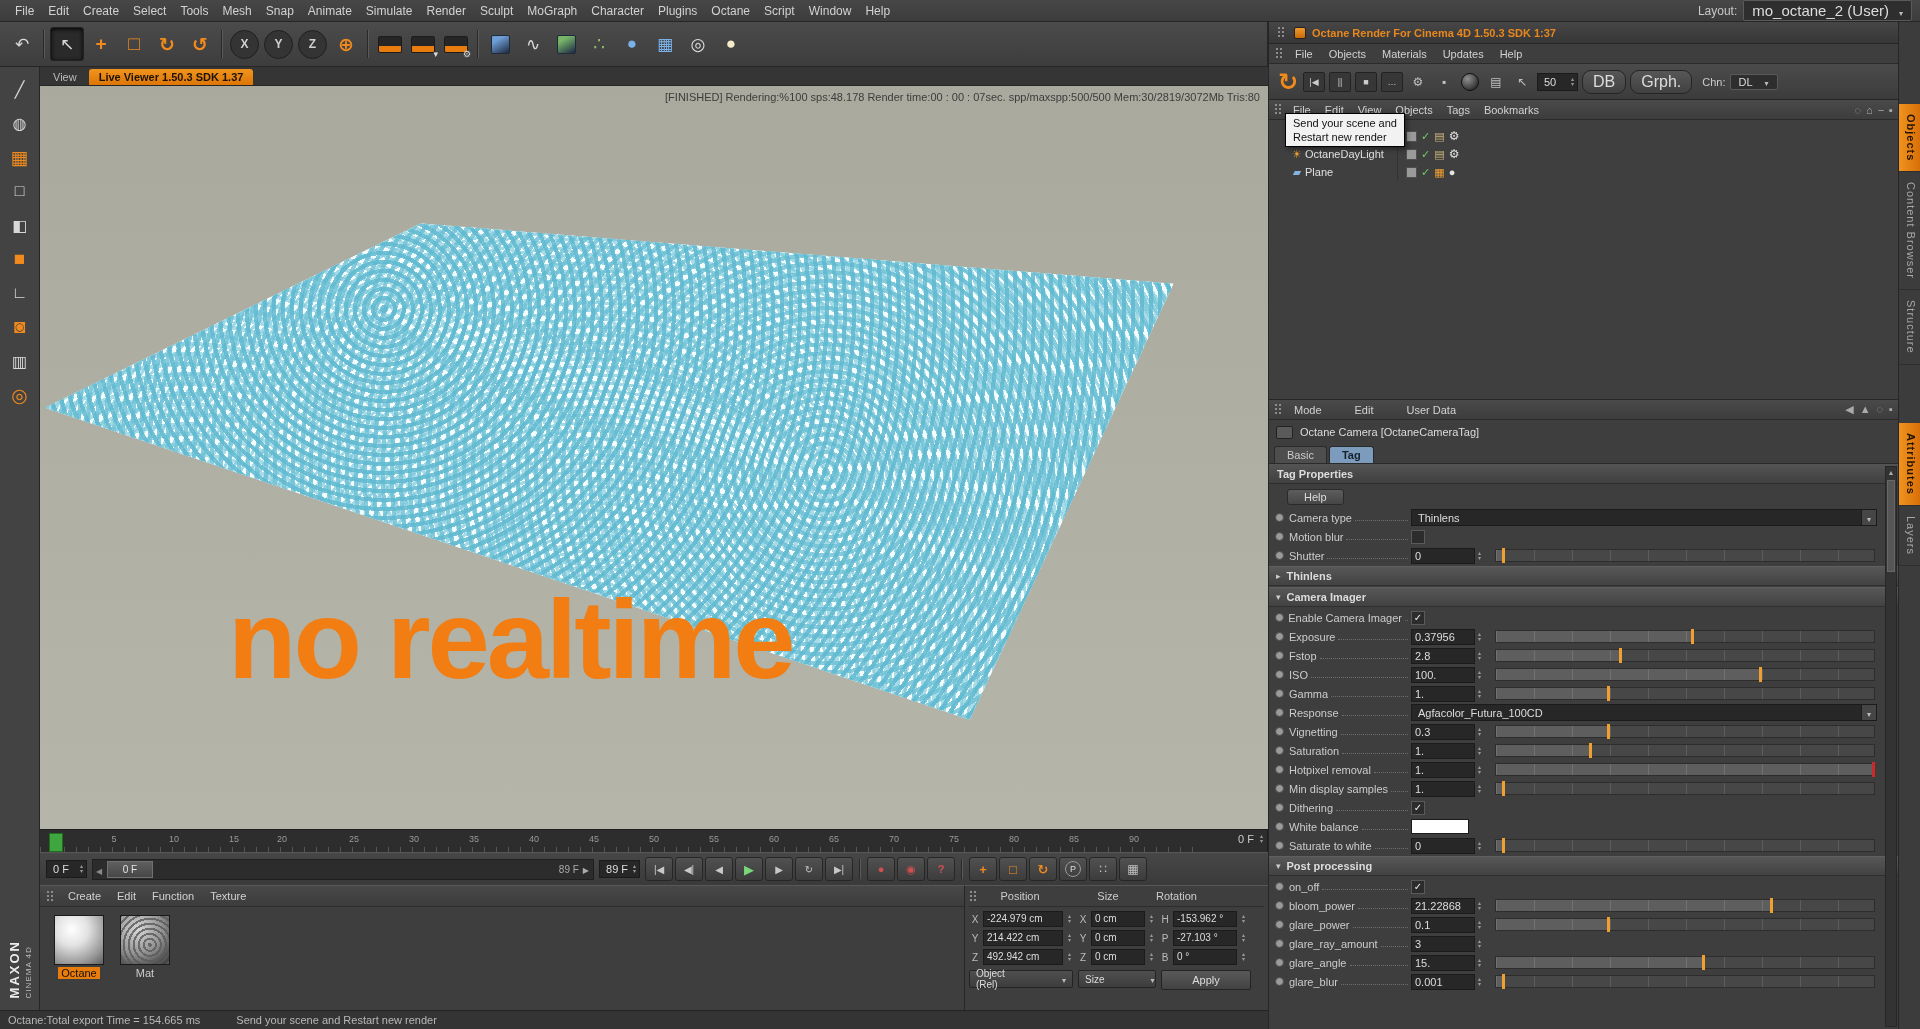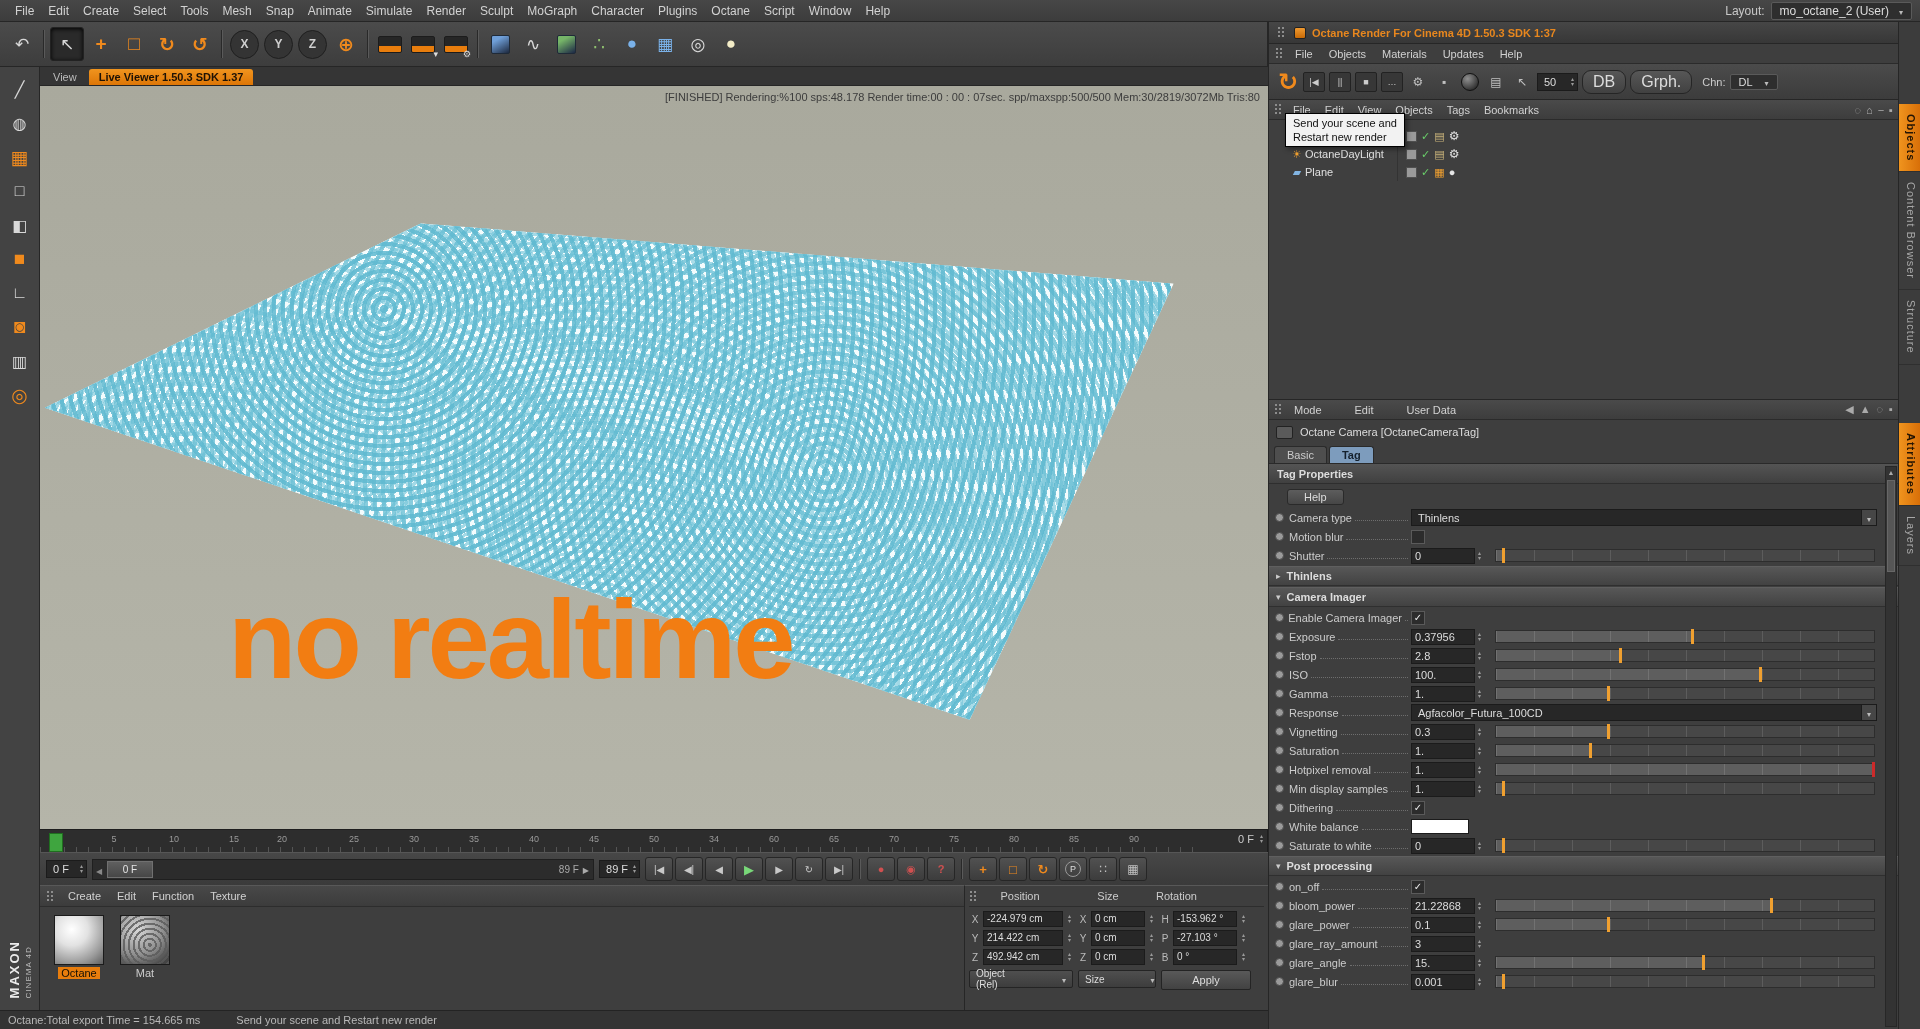--- a/index.html
+++ b/index.html
@@ -9,21 +9,21 @@
   i{font-style:normal;}
 
   
   #menubar{position:absolute;left:0;top:0;width:1920px;height:22px;box-sizing:border-box;
     display:flex;align-items:center;padding:0 8px;background:linear-gradient(#474747,#3c3c3c);
     border-bottom:1px solid #262626;font-size:12px;}
   #menubar-items{display:flex;align-items:center;}
   .menu-item{padding:2px 7px;white-space:nowrap;color:#d2d2d2;}
   #layout-area{margin-left:auto;display:flex;align-items:center;gap:6px;}
   .layout-select{background:#2e2e2e;border:1px solid #5a5a5a;border-radius:2px;
-    padding:1px 8px;display:flex;align-items:center;gap:10px;color:#ddd;font-size:12px;}
+    padding:1px 8px;display:flex;align-items:center;gap:10px;color:#ddd;font-size:15px;}
   .dd-arrow::before{content:"▾";font-size:8px;color:#bbb;}
 
   
   #toolbar{position:absolute;left:0;top:22px;width:1268px;height:45px;box-sizing:border-box;
     display:flex;align-items:center;padding:0 6px;gap:1px;
     background:linear-gradient(#4b4b4b,#3d3d3d);border-bottom:1px solid #262626;border-right:1px solid #262626;}
   .tbtn{width:32px;height:32px;border-radius:3px;display:flex;align-items:center;justify-content:center;
     font-size:17px;position:relative;flex:none;}
   .tbtn.active{background:#2a2a2a;box-shadow:inset 0 1px 4px #000;border:1px solid #222;}
   .tsep{width:1px;height:28px;background:#292929;border-right:1px solid #5a5a5a;margin:0 4px;flex:none;}
@@ -408,21 +408,21 @@
       <span class="tick" style="left: 74px;">5</span>
       <span class="tick" style="left: 134px;">10</span>
       <span class="tick" style="left: 194px;">15</span>
       <span class="tick" style="left: 242px;">20</span>
       <span class="tick" style="left: 314px;">25</span>
       <span class="tick" style="left: 374px;">30</span>
       <span class="tick" style="left: 434px;">35</span>
       <span class="tick" style="left: 494px;">40</span>
       <span class="tick" style="left: 554px;">45</span>
       <span class="tick" style="left: 614px;">50</span>
-      <span class="tick" style="left: 674px;">34</span>
+      <span class="tick" style="left: 674px;">55</span>
       <span class="tick" style="left: 734px;">60</span>
       <span class="tick" style="left: 794px;">65</span>
       <span class="tick" style="left: 854px;">70</span>
       <span class="tick" style="left: 914px;">75</span>
       <span class="tick" style="left: 974px;">80</span>
       <span class="tick" style="left: 1034px;">85</span>
       <span class="tick" style="left: 1094px;">90</span>
     </div>
   <div class="ruler-end">
     <span>0 F</span>

